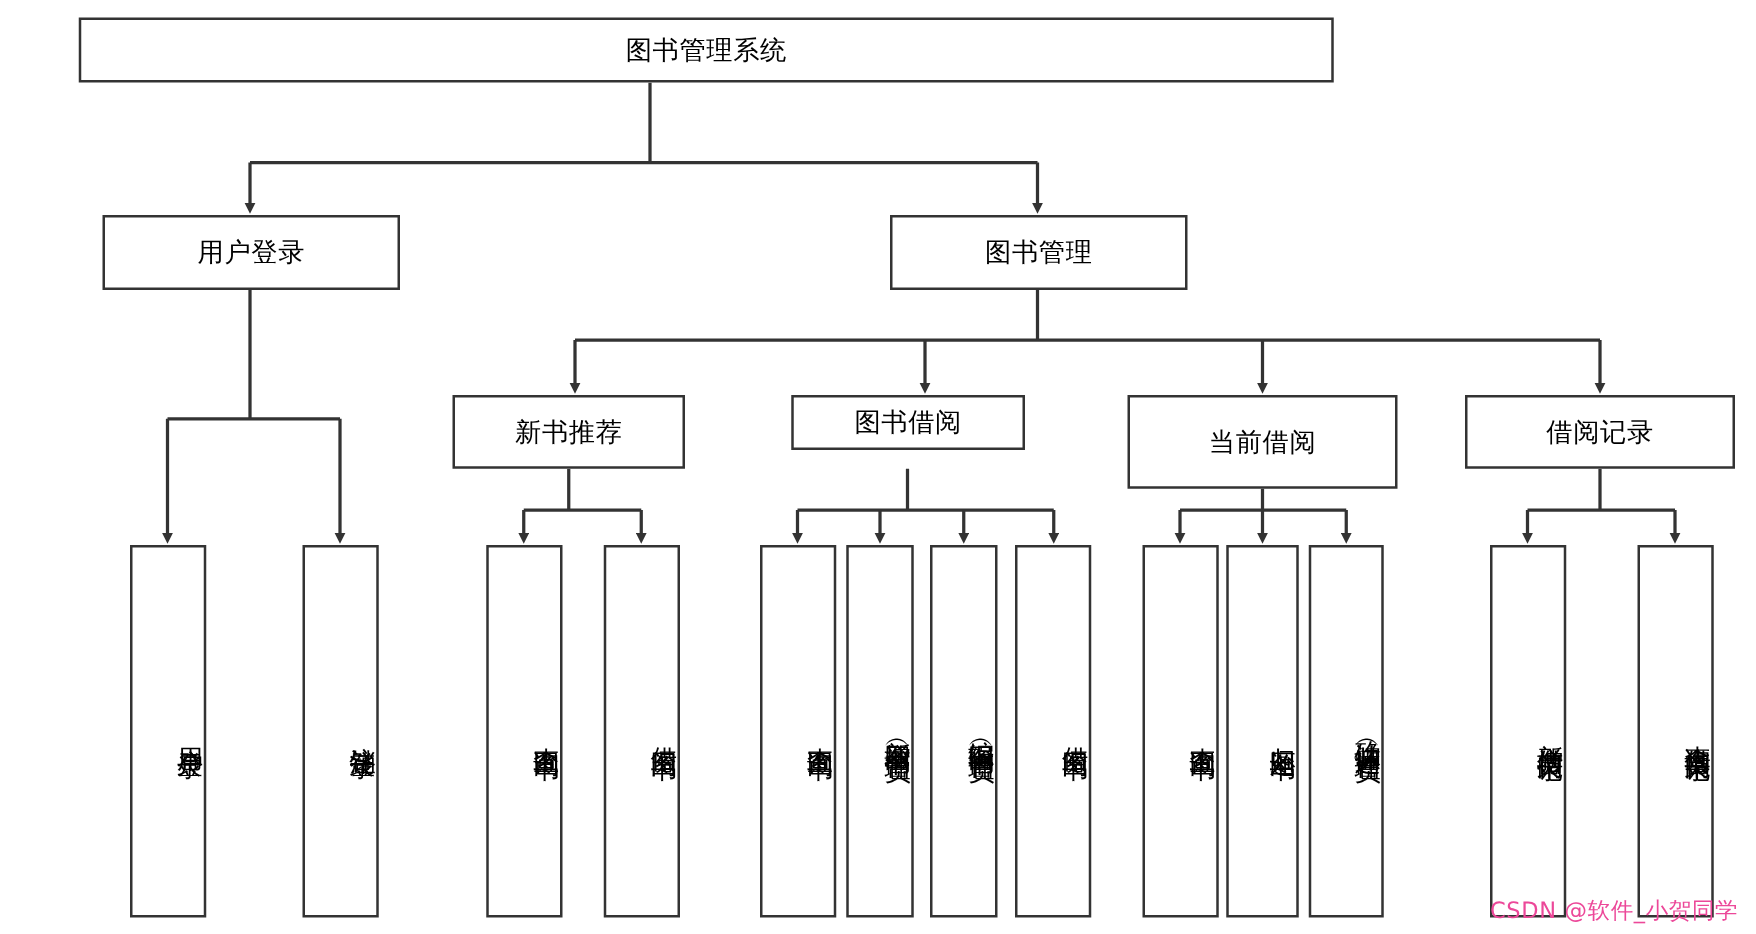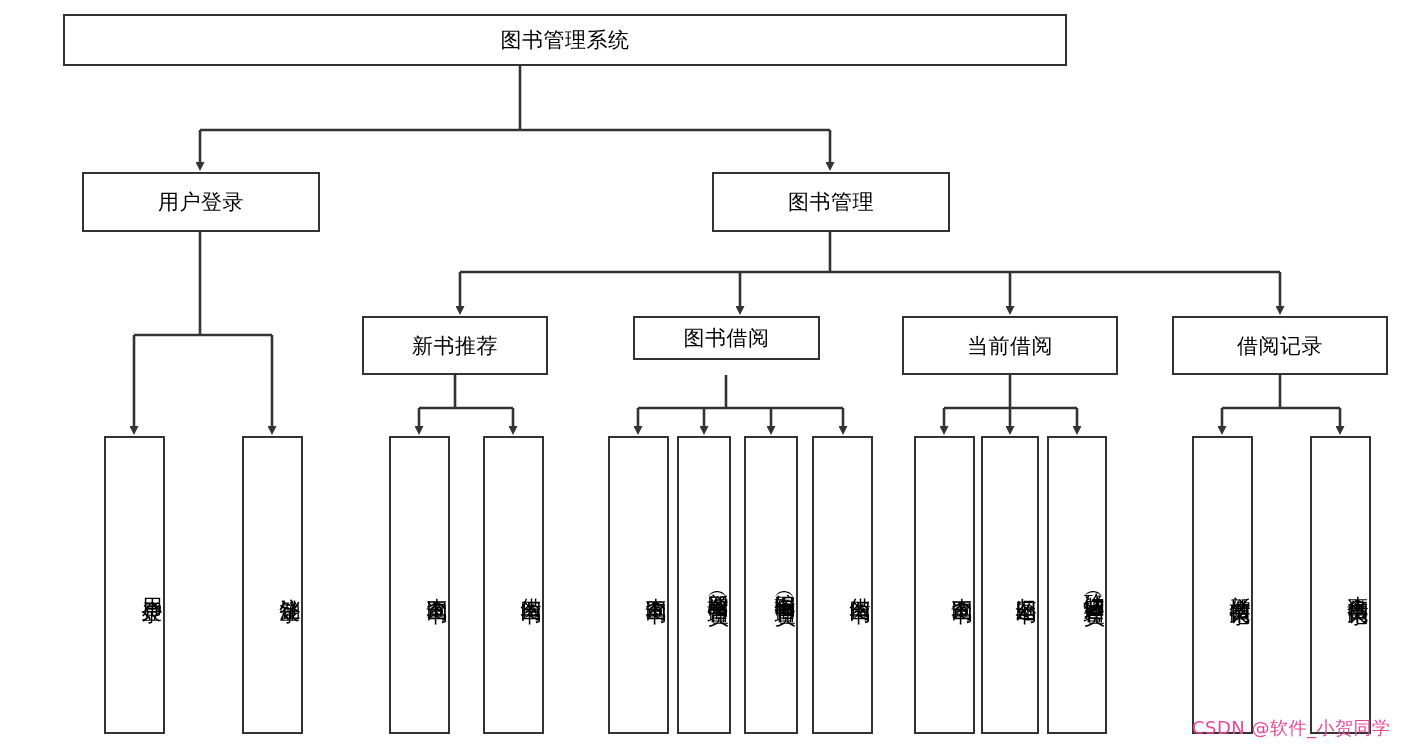--- a/index.html
+++ b/index.html
@@ -128,21 +128,21 @@
   <div class="node horiz" style="left:712px; top:172px; width:238px; height:60px;">
     <span>图书管理</span>
   </div>
 
   <div class="node horiz" style="left:362px; top:316px; width:186px; height:59px;">
     <span>新书推荐</span>
   </div>
   <div class="node horiz" style="left:633px; top:316px; width:187px; height:44px;">
     <span>图书借阅</span>
   </div>
-  <div class="node horiz" style="left:902px; top:316px; width:216px; height:59px;">
+  <div class="node horiz" style="left:902px; top:316px; width:216px; height:75px;">
     <span>当前借阅</span>
   </div>
   <div class="node horiz" style="left:1172px; top:316px; width:216px; height:59px;">
     <span>借阅记录</span>
   </div>
 
   <div class="node vert" style="left:104px; top:436px; width:61px; height:298px;">
     <span class="vlabel">用户登录</span>
   </div>
   <div class="node vert" style="left:242px; top:436px; width:61px; height:298px;">

